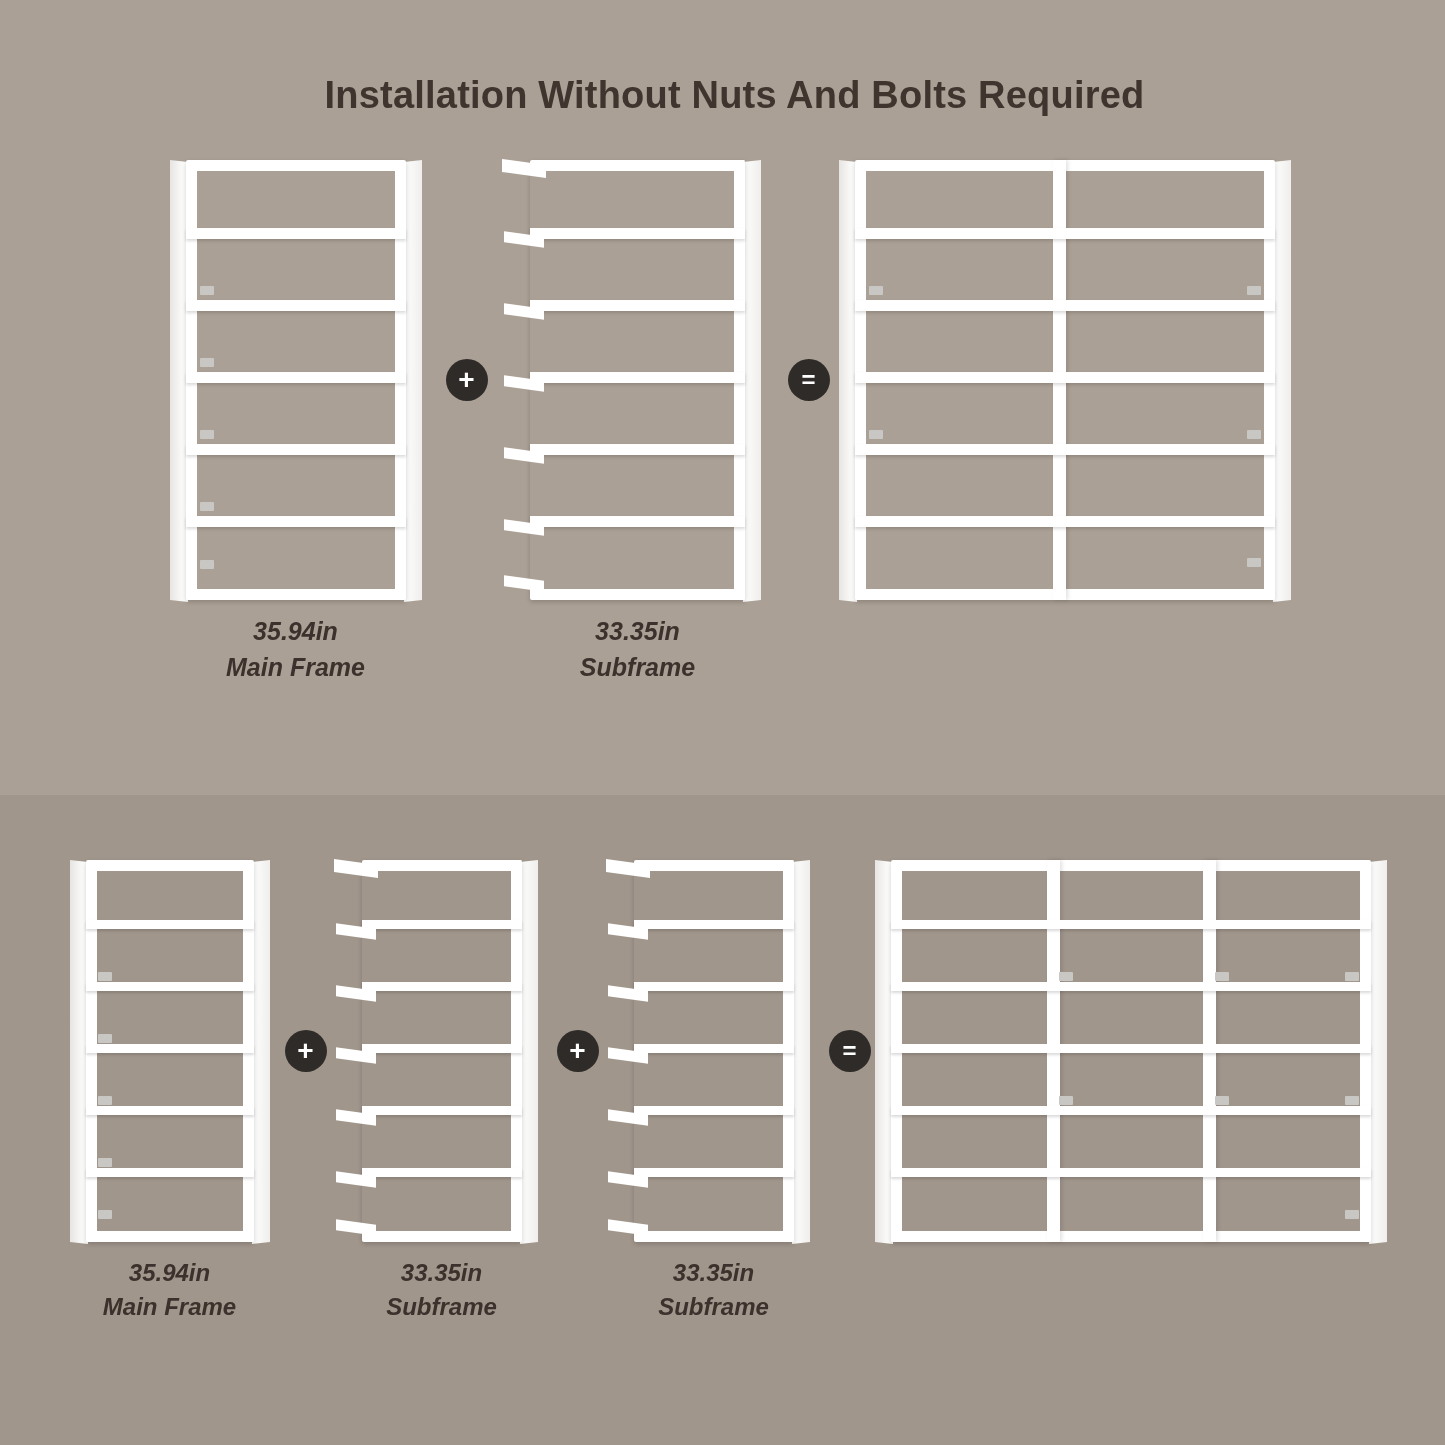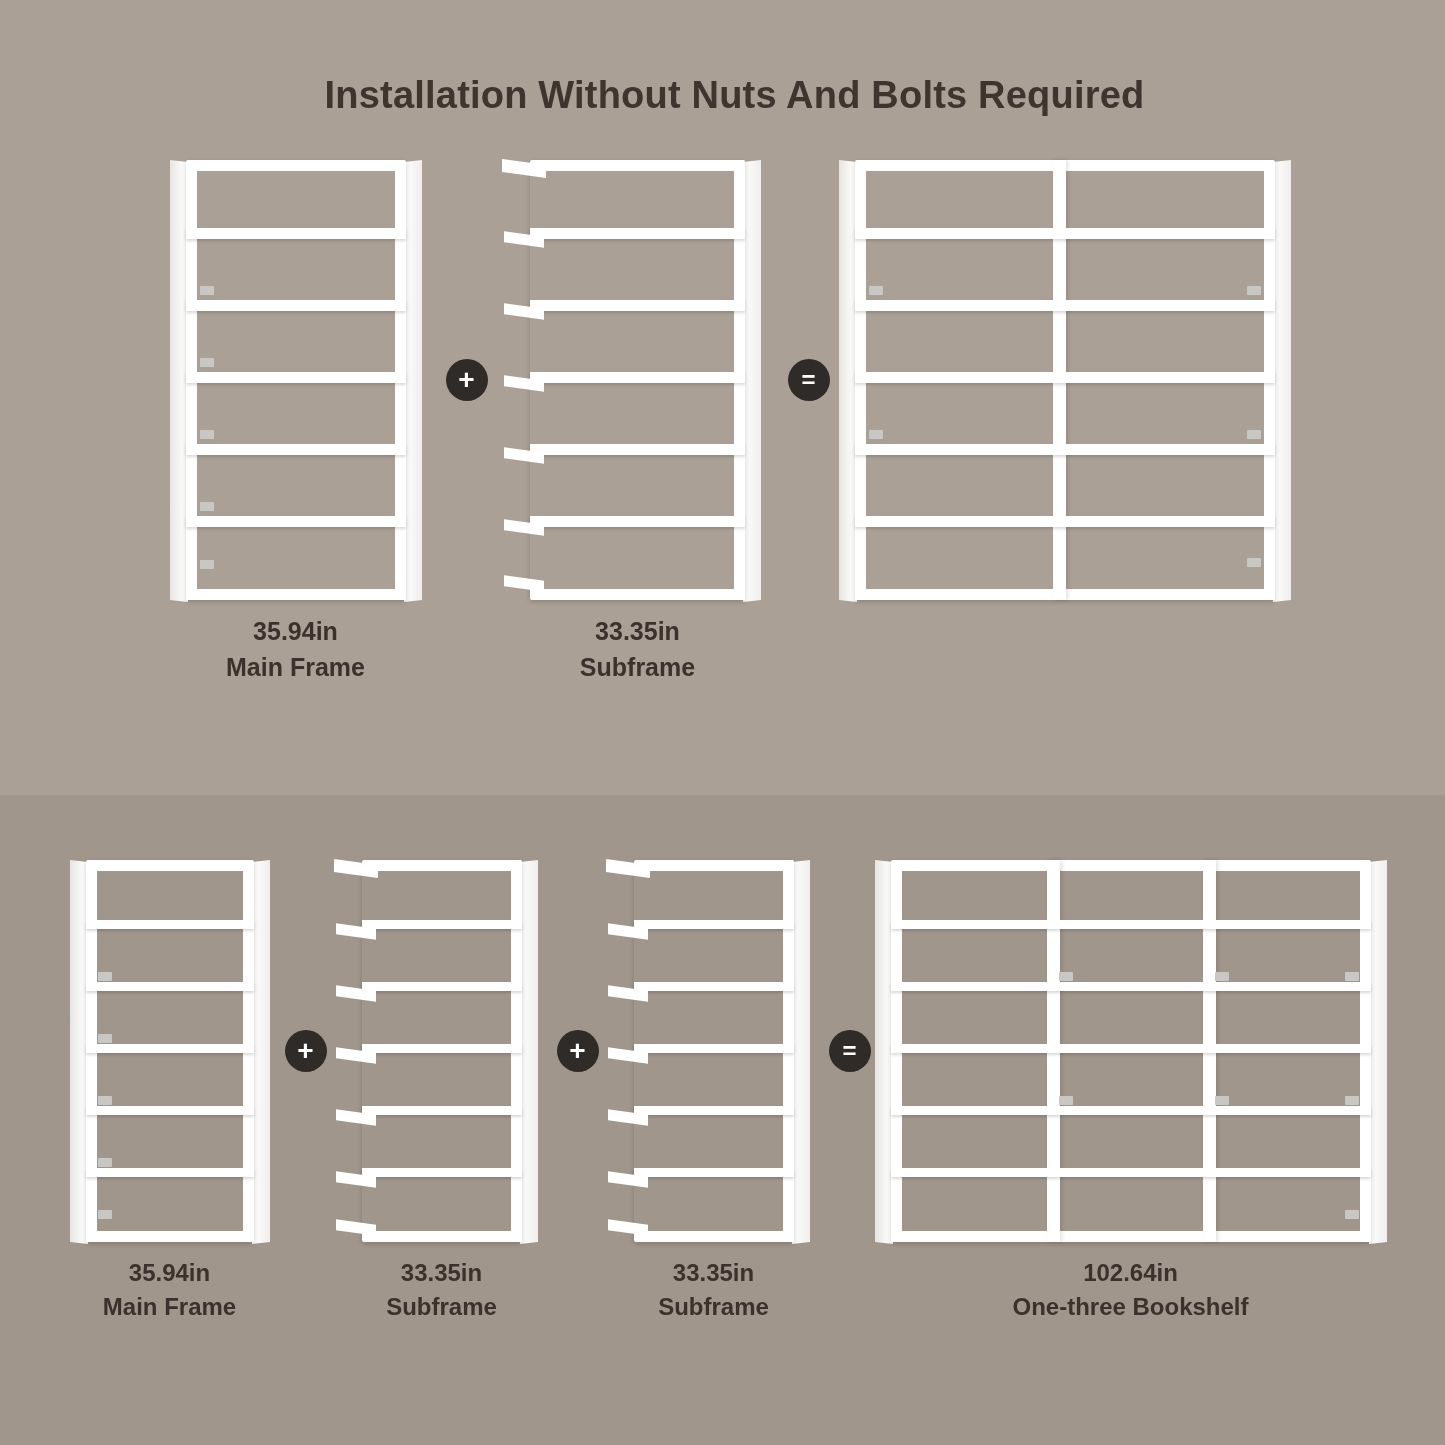--- a/index.html
+++ b/index.html
@@ -64,20 +64,21 @@
   .row-bottom {
     top: 860px;
     left: 0;
     width: 1445px;
   }
 
   .item {
     display: flex;
     flex-direction: column;
     align-items: center;
+    font-style: italic;
   }
   .figure {
     position: relative;
   }
   .caption {
     margin-top: 14px;
     text-align: center;
     color: #3c312c;
     font-size: 25px;
     line-height: 1.42;
@@ -391,22 +392,18 @@
             <div class="shelf-board thin" style="top:308px;"></div>
             <div class="nub" style="left:168px;top:112px;"></div>
             <div class="nub" style="left:168px;top:236px;"></div>
             <div class="nub" style="left:324px;top:112px;"></div>
             <div class="nub" style="left:324px;top:236px;"></div>
             <div class="nub" style="right:12px;top:112px;"></div>
             <div class="nub" style="right:12px;top:236px;"></div>
             <div class="nub" style="right:12px;top:350px;"></div>
           </div>
         </div>
-        <div class="caption small">
-          <span class="cap-size">102.64in</span>
-          <span class="cap-name">One-three Bookshelf</span>
-        </div>
       </div>
 
     </div>
   </div>
 
 </div>
 
 </body></html>

